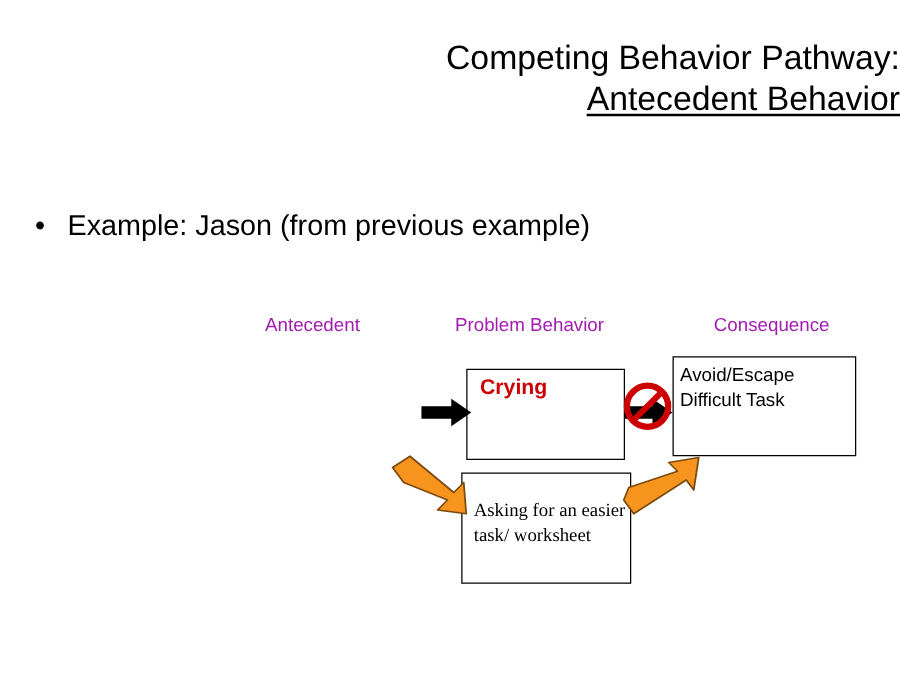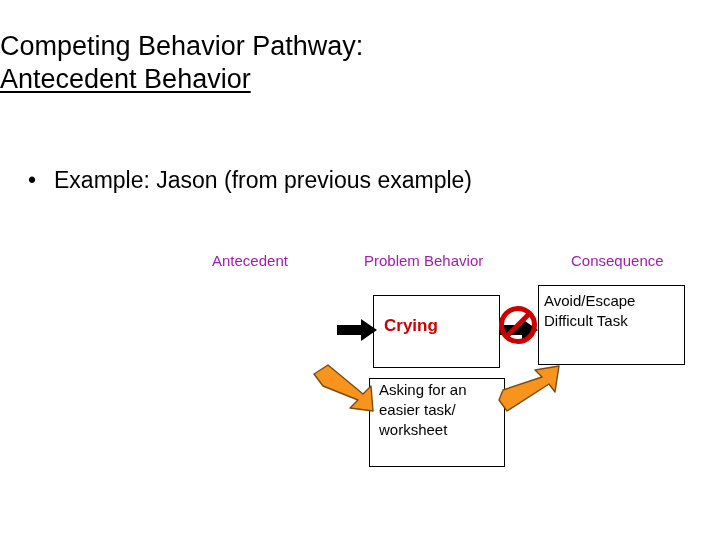--- a/index.html
+++ b/index.html
@@ -15,21 +15,21 @@
     font-family: "Liberation Sans", sans-serif;
     color: #000000;
   }
 
   
   #slide-title {
     position: absolute;
     left: 0;
     top: 30px;
     width: 720px;
-    text-align: left;
+    text-align: right;
     font-size: 27px;
     line-height: 33px;
     font-weight: normal;
     color: #000000;
   }
   #slide-title .line2 {
     text-decoration: underline;
     text-underline-offset: 3px;
   }
 
@@ -82,38 +82,39 @@
     color: #000000;
   }
 
   #box-antecedent {
     left: 212px; top: 285px;
     width: 131px; height: 80px;
   }
   #box-problem {
     left: 373px; top: 295px;
     width: 127px; height: 73px;
-    padding-top: 20px;
+    padding-top: 4px;
     padding-left: 10px;
   }
   #box-problem .problem-label {
     color: #CC0000;
     font-weight: bold;
     font-size: 17px;
   }
   #box-consequence {
     left: 538px; top: 285px;
     width: 147px; height: 80px;
     padding-left: 5px;
   }
   #box-alternative {
     left: 369px; top: 378px;
     width: 136px; height: 89px;
     padding-left: 9px;
-    padding-top: 1px;
+    padding-top: 20px;
+    font-family: Liberation Serif, serif;
   }
 
   
   #arrow-black {
     position: absolute;
     left: 337px;
     top: 318px;
     width: 40px;
     height: 24px;
   }

